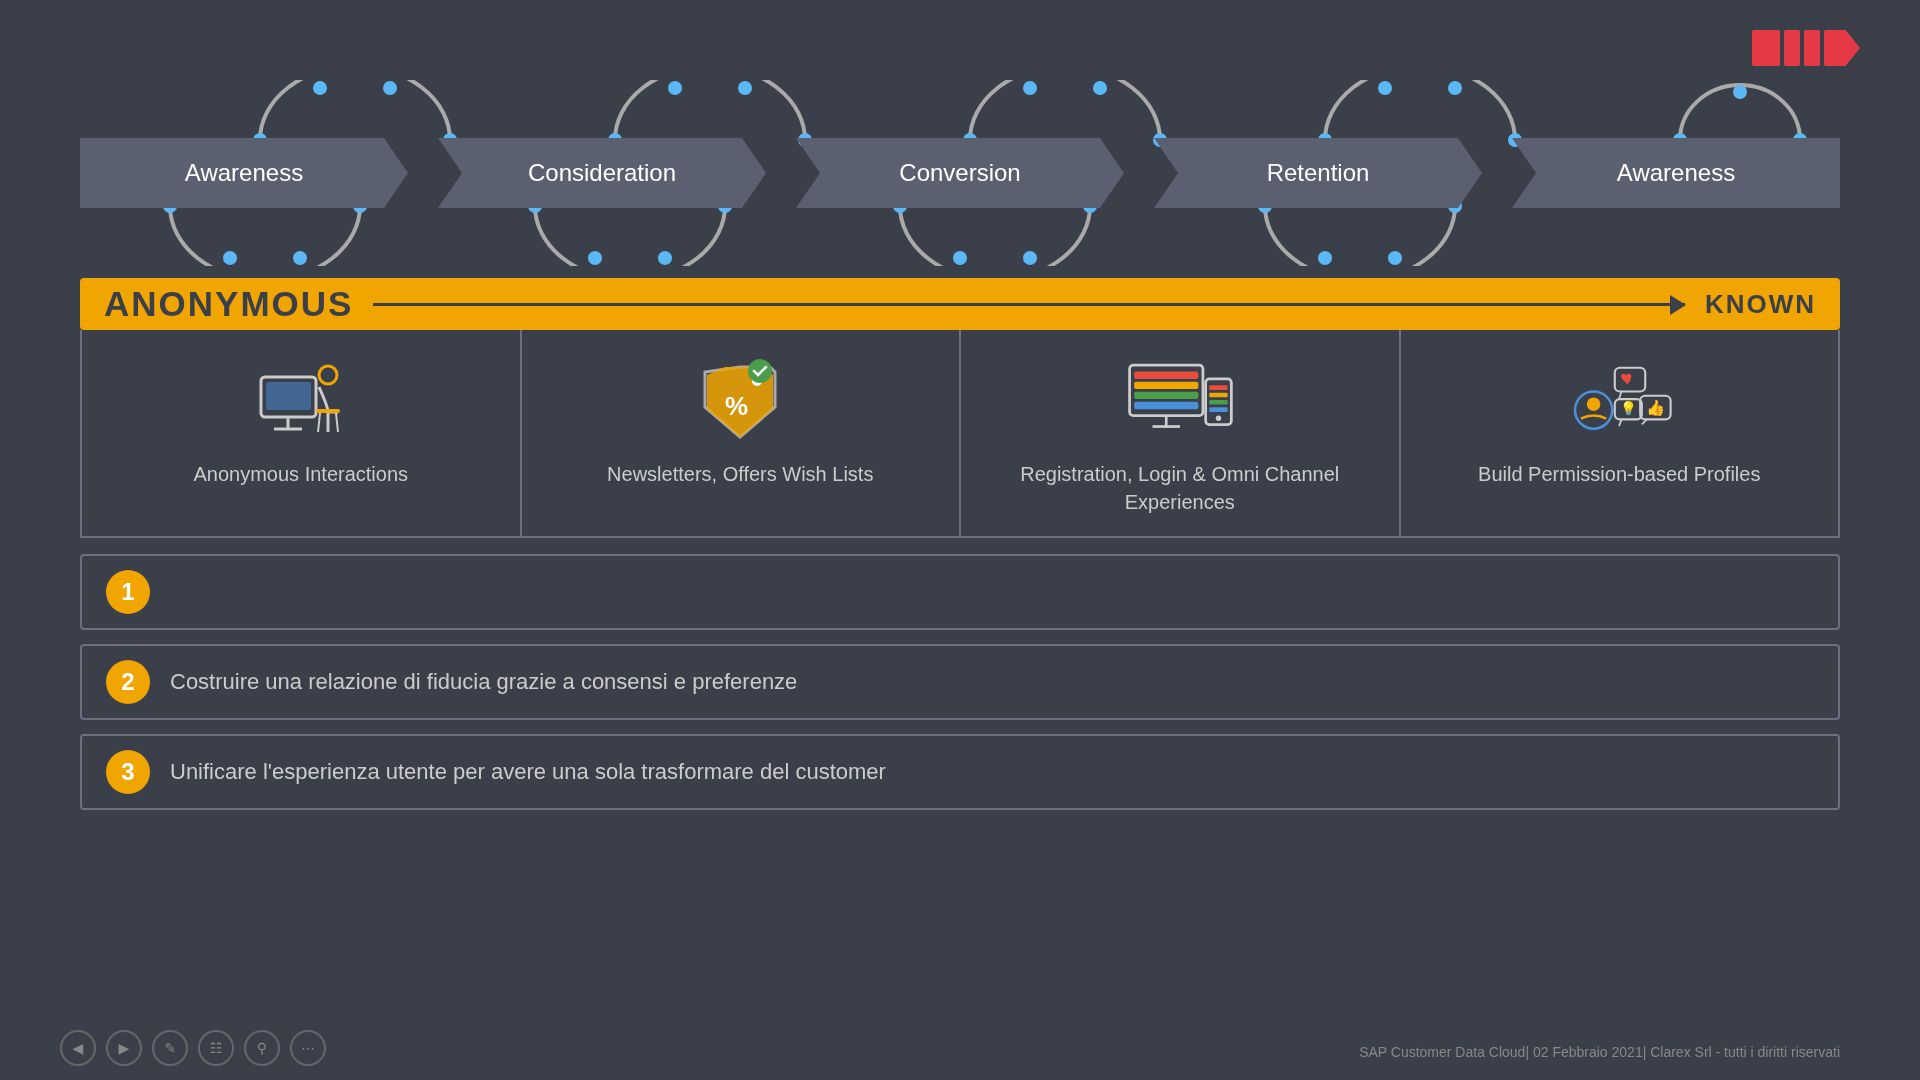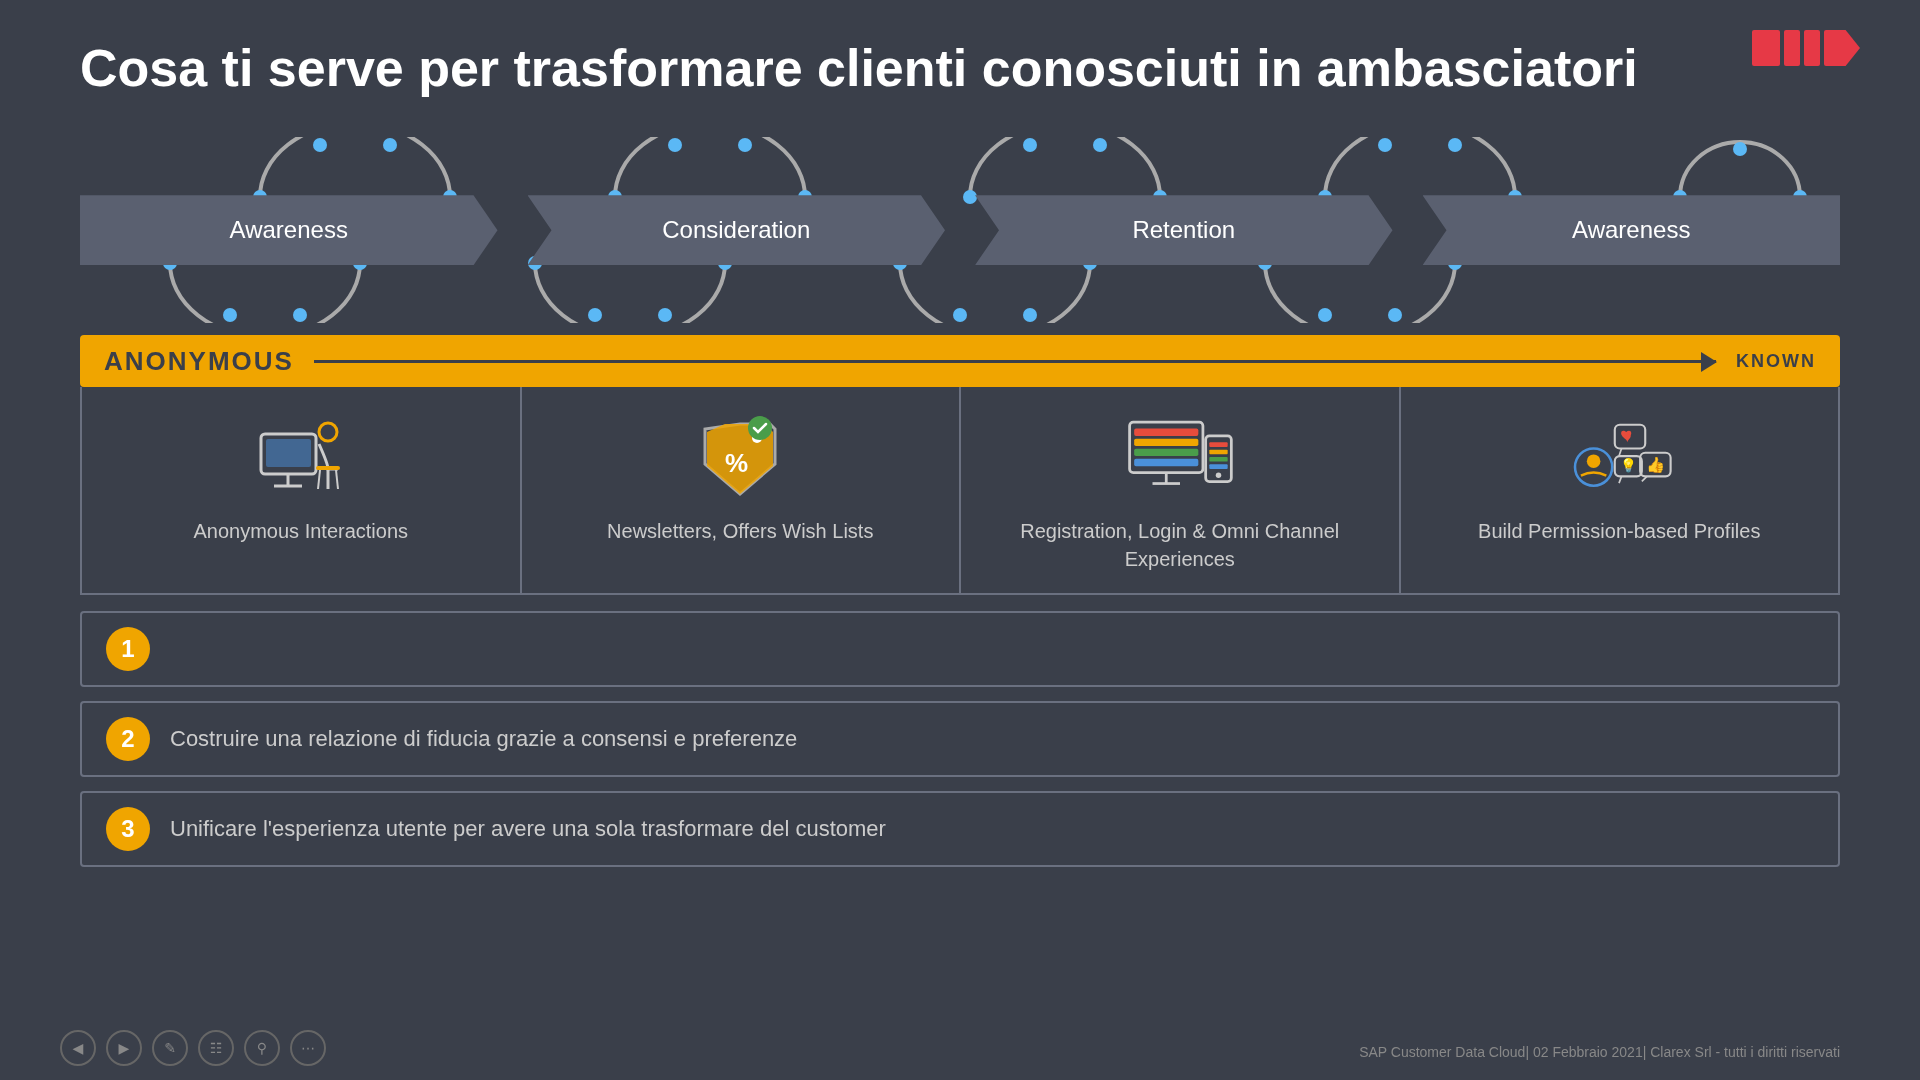--- a/index.html
+++ b/index.html
@@ -125,27 +125,27 @@
       margin: 12px 80px 0 80px;
       background-color: #f0a500;
       height: 52px;
       display: flex;
       align-items: center;
       justify-content: space-between;
       padding: 0 24px;
       border-radius: 4px;
     }
     .anon-label {
-      font-size: 26px;
+      font-size: 35px;
       font-weight: 700;
       color: #3a3f4a;
       letter-spacing: 2px;
     }
     .known-label {
-      font-size: 18px;
+      font-size: 26px;
       font-weight: 700;
       color: #3a3f4a;
       letter-spacing: 2px;
     }
     .arrow-line {
       flex: 1;
       height: 3px;
       background-color: #3a3f4a;
       margin: 0 20px;
       position: relative;
@@ -274,21 +274,20 @@
 <div class="logo">
   <div class="logo-box">
     <div class="logo-rect" style="background:#e63946;"></div>
     <div class="logo-rect narrow" style="background:#e63946;"></div>
     <div class="logo-rect narrow" style="background:#e63946;"></div>
     <div class="logo-rect" style="background:#e63946;width:36px;clip-path:polygon(0 0,60% 0,100% 50%,60% 100%,0 100%)"></div>
   </div>
 </div>
 
 <div class="header">
-  <div class="main-title">Cosa ti serve per trasformare clienti conosciuti in ambasciatori</div>
 </div>
 
 <div class="journey-section">
 
   <div class="circles-row" style="margin-left:170px; margin-bottom:-12px;">
 
     <svg width="210" height="70" viewBox="0 0 210 70">
       <path d="M 10 60 A 90 70 0 0 1 200 60" fill="none" stroke="#aaaaaa" stroke-width="4" stroke-dasharray="none"></path>
       <circle cx="10" cy="60" r="7" fill="#5bb8f5"></circle>
       <circle cx="70" cy="8" r="7" fill="#5bb8f5"></circle>
@@ -326,20 +325,25 @@
 
   <div class="stages-bar">
     <div class="stage">
       <div class="stage-shape" style="clip-path: polygon(0 0, calc(100% - 24px) 0, 100% 50%, calc(100% - 24px) 100%, 0 100%);">
         <span>Awareness</span>
       </div>
     </div>
     <div class="stage" style="margin-left:-2px">
       <div class="stage-shape">
         <span>Consideration</span>
+      </div>
+    </div>
+    <div class="stage" style="margin-left:-2px">
+      <div class="stage-shape">
+        <span>Conversion</span>
       </div>
     </div>
     <div class="stage" style="margin-left:-2px">
       <div class="stage-shape">
         <span>Retention</span>
       </div>
     </div>
     <div class="stage" style="margin-left:-2px">
       <div class="stage-shape" style="clip-path: polygon(0 0, 100% 0, 100% 100%, 0 100%, 24px 50%);">
         <span>Awareness</span>

